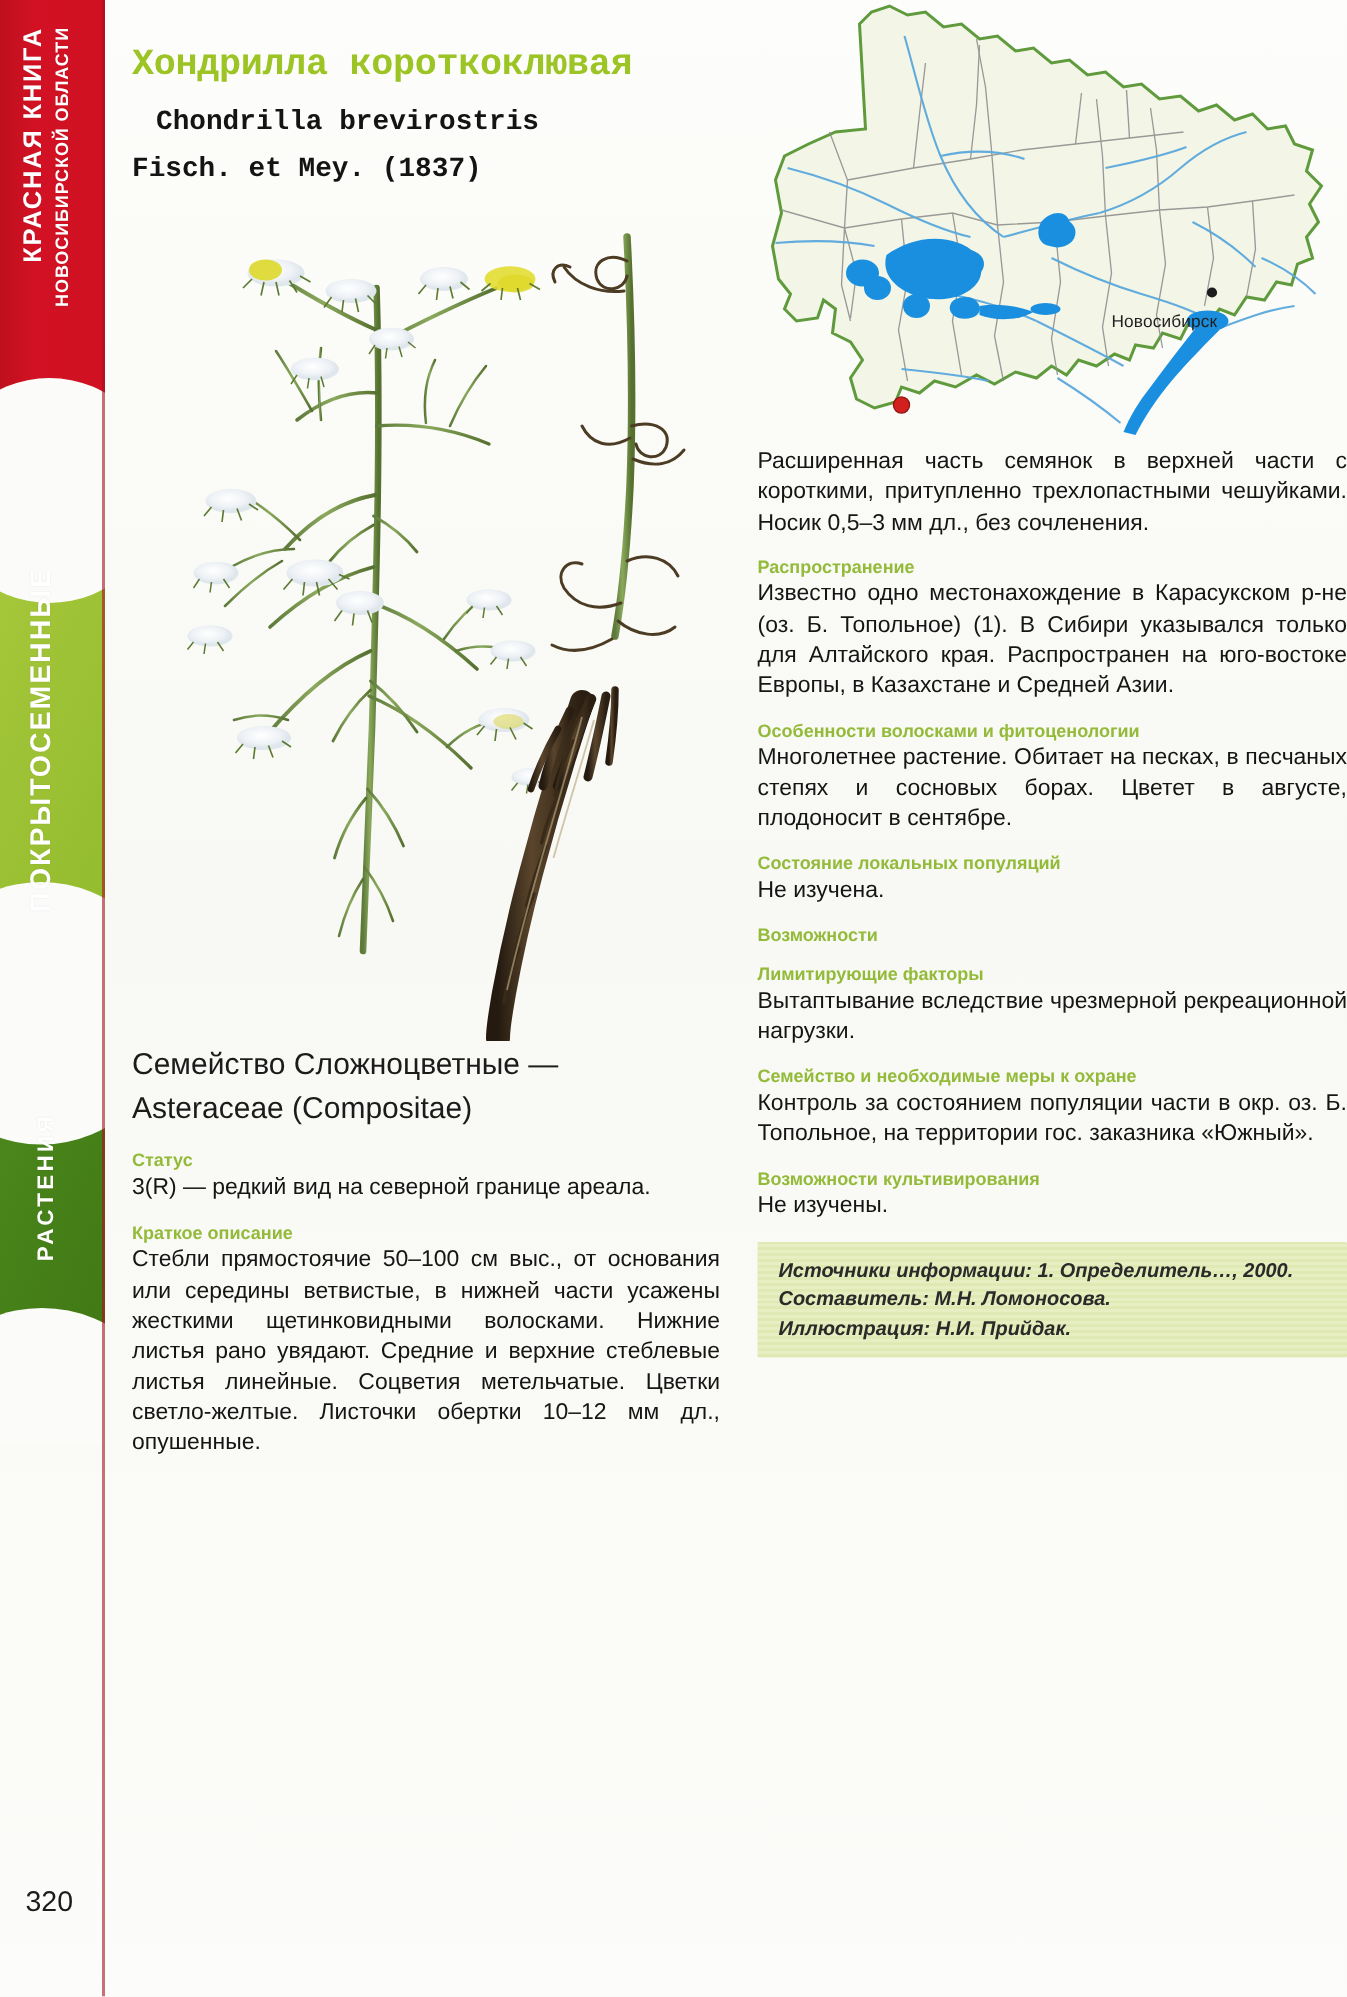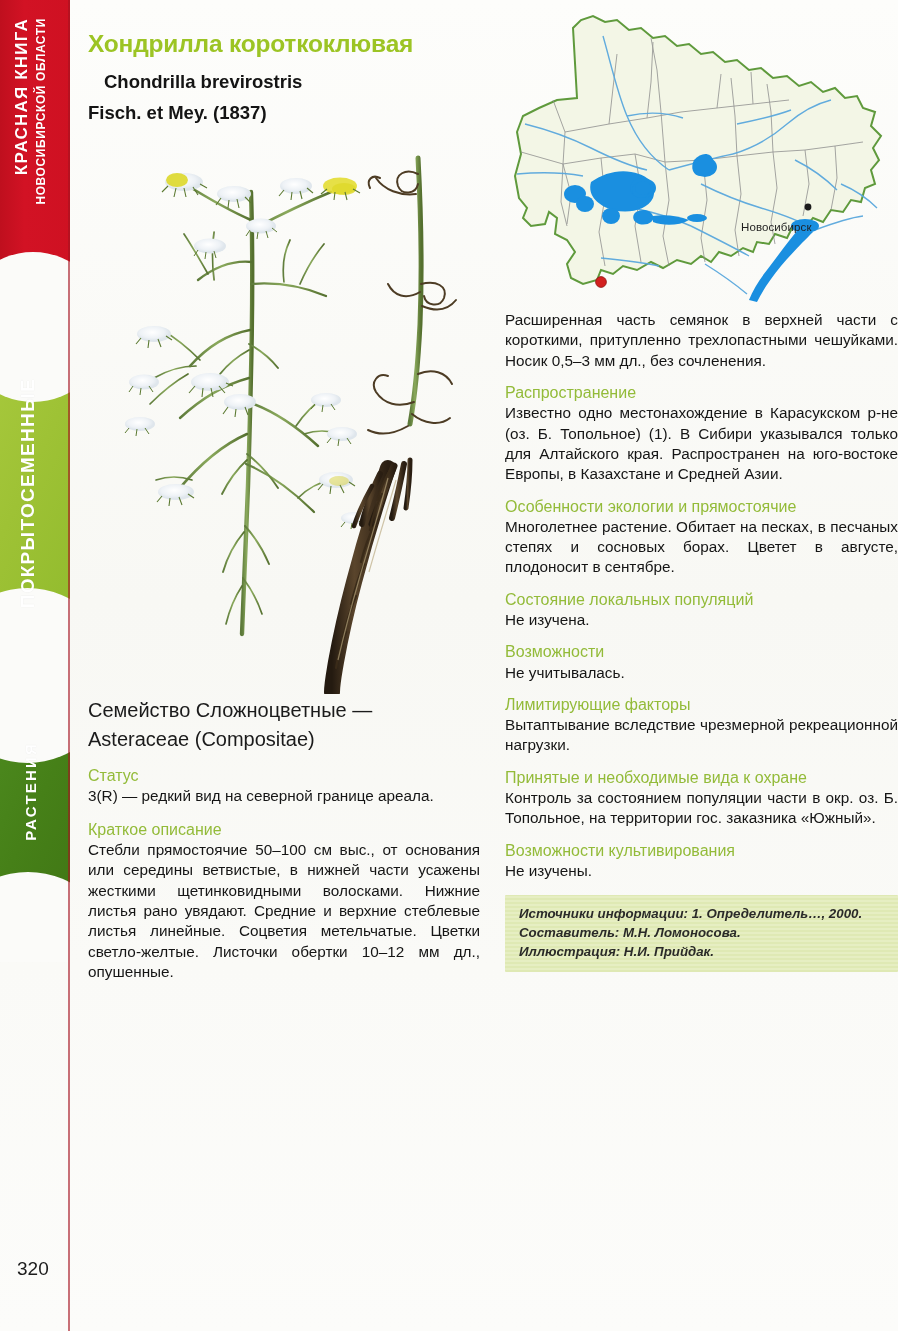--- a/index.html
+++ b/index.html
@@ -84,21 +84,21 @@
 
   
   #content {
     position:absolute; left:88px; top:0; right:0; bottom:0;
   }
 
   
   #col-left {
     position:absolute; left:0; top:0; width:392px;
   }
-  #title-block { padding-top:30px; }
+  #title-block { padding-top:30px;font-family:Liberation Mono, monospace; }
   #name-ru {
     margin:0; font-size:24.5px; font-weight:700;
     color:#9cc424; letter-spacing:-.2px; line-height:1.15;
   }
   #name-lat {
     margin:12px 16px 0; font-size:18.5px; font-weight:700; color:#141414;
     line-height:1.25;
   }
   #name-auth {
     margin:8px 0 0; font-size:18.5px; font-weight:700; color:#141414;
@@ -107,32 +107,32 @@
 
   
   #plate { position:relative; width:392px; height:560px; margin-top:10px; }
   #plate svg { display:block; }
 
   #family {
     margin:2px 0 0; font-size:20px; color:#1b1b1b;
     line-height:1.42;
   }
   .h-sec {
-    margin:13px 0 1px; font-size:16px; font-weight:400;
+    margin:13px 0 1px; font-size:12px; font-weight:700;
     color:#93bb39; line-height:1.2;
   }
   .p-body {
     margin:0; font-size:15.3px; line-height:1.33;
     color:#151515; text-align:justify; text-justify:inter-word;
     hyphens:manual;
   }
 
   
   #col-right {
-    position:absolute; left:417px; top:12px; width:393px;
+    position:absolute; left:417px; top:0; width:393px;
   }
   #map-wrap { position:relative; width:393px; height:292px; }
   #map-wrap svg { display:block; }
   #map-city-label {
     position:absolute; left:236px; top:209px;
     font-size:11.5px; color:#1f1f1f; letter-spacing:.1px;
   }
 
   #col-right .p-body { margin-bottom:0; }
   #col-right .h-sec { margin-top:12px; }
@@ -490,33 +490,32 @@
           <circle cx="96" cy="270" r="5.4" fill="#d2201f" stroke="#8d1412" stroke-width="0.8"></circle>
         </svg>
         <span id="map-city-label">Новосибирск</span>
       </div>
 
       <p class="p-body" id="right-lead">Расширенная часть семянок в верхней части с короткими, притупленно трехлопастными чешуйками. Носик 0,5–3 мм дл., без сочленения.</p>
 
       <h2 class="h-sec">Распространение</h2>
       <p class="p-body">Известно одно местонахождение в Карасукском р-не (оз. Б. Топольное) (1). В Сибири указывался только для Алтайского края. Распространен на юго-востоке Европы, в Казахстане и Средней Азии.</p>
 
-      <h2 class="h-sec">Особенности экологии и прямостоячие</h2>
+      <h2 class="h-sec">Особенности волосками и фитоценологии</h2>
       <p class="p-body">Многолетнее растение. Обитает на песках, в песчаных степях и сосновых борах. Цветет в августе, плодоносит в сентябре.</p>
 
       <h2 class="h-sec">Состояние локальных популяций</h2>
       <p class="p-body">Не изучена.</p>
 
       <h2 class="h-sec">Возможности</h2>
-      <p class="p-body">Не учитывалась.</p>
 
       <h2 class="h-sec">Лимитирующие факторы</h2>
       <p class="p-body">Вытаптывание вследствие чрезмерной рекреационной нагрузки.</p>
 
-      <h2 class="h-sec">Принятые и необходимые вида к охране</h2>
+      <h2 class="h-sec">Семейство и необходимые меры к охране</h2>
       <p class="p-body">Контроль за состоянием популяции части в окр. оз. Б. Топольное, на территории гос. заказника «Южный».</p>
 
       <h2 class="h-sec">Возможности культивирования</h2>
       <p class="p-body">Не изучены.</p>
 
       <div id="source-box">
         <p>Источники информации: 1. Определитель…, 2000.</p>
         <p>Составитель: М.Н. Ломоносова.</p>
         <p>Иллюстрация: Н.И. Прийдак.</p>
       </div>

